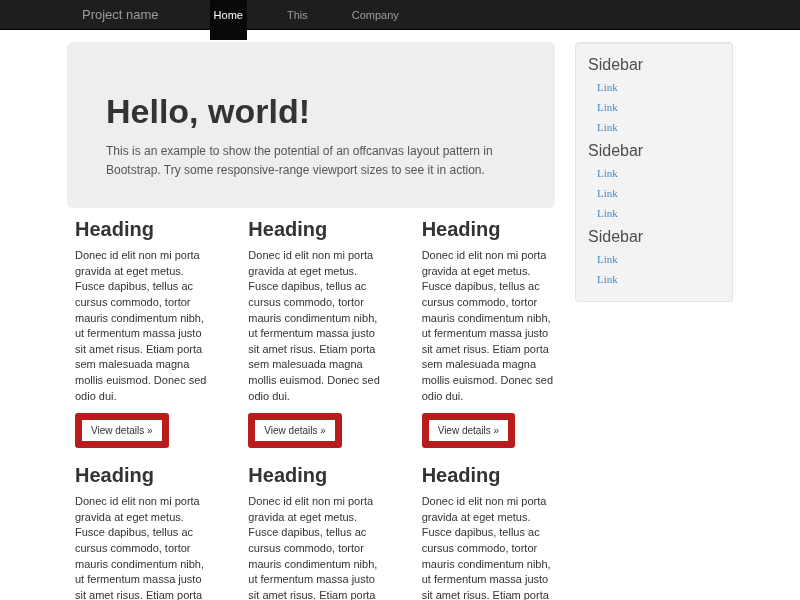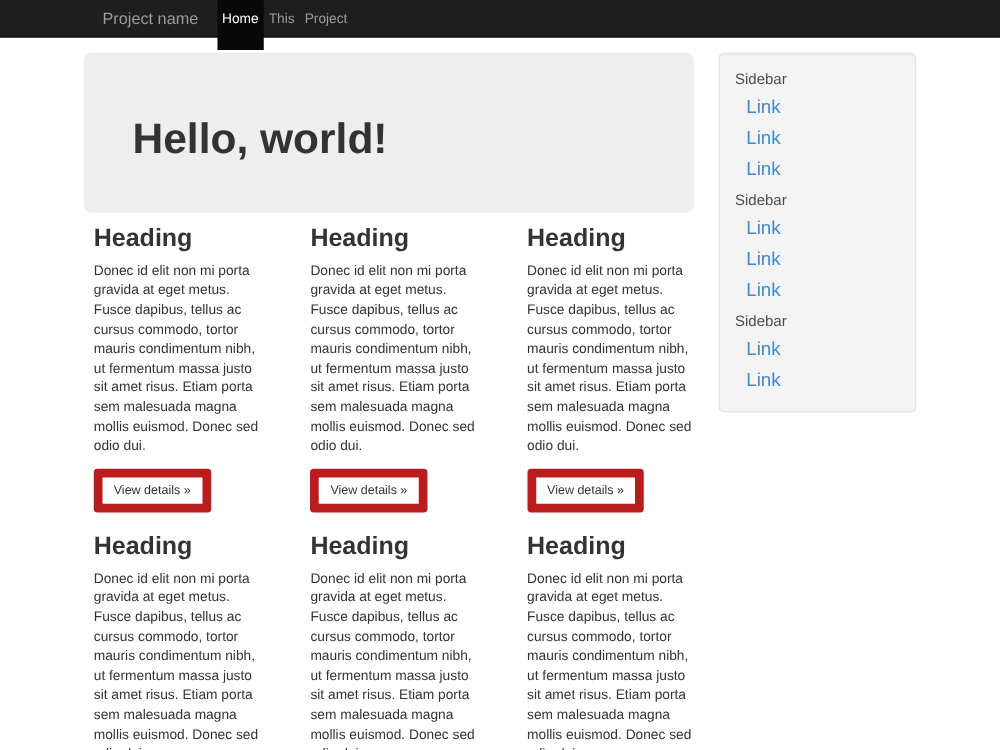--- a/index.html
+++ b/index.html
@@ -26,20 +26,21 @@
     line-height: 30px;
     padding: 0 15px;
     display: block;
   }
   .nav-item {
     color: #9d9d9d;
     font-size: 11px;
     line-height: 30px;
     padding: 0 4px;
     display: block;
+    margin-left: 36px;
   }
   .nav-item.active { background: #080808; color: #ffffff; }
 
   
   .main-row { display: flex; gap: 20px; margin-top: 12px; align-items: flex-start; }
   .content-col { flex: 0 0 488px; width: 488px; }
   .sidebar { flex: 1; }
 
   
   .jumbotron {
@@ -95,58 +96,60 @@
 
   
   .well {
     background: #f3f3f3;
     border: 1px solid #e3e3e3;
     border-radius: 4px;
     padding: 8px 0 12px;
     box-shadow: inset 0 1px 1px rgba(0,0,0,0.05);
   }
   .sidebar-header {
-    font-size: 12px;
+    font-size: 16px;
     color: #4d4d4d;
     padding: 5px 12px 3px;
   }
   .sidebar-link {
     display: block;
-    font-size: 15px;
+    font-size: 11px;
     color: #428bca;
     padding: 4px 12px 4px 21px;
+    font-family: Liberation Serif, serif;
   }
 
   
   .footer {
     margin-top: 20px;
     border-top: 1px solid #e5e5e5;
     padding: 12px 0 40px;
   }
   .footer p { font-size: 10.5px; color: #777777; }
 </style>
 </head>
 <body>
 
 <nav class="navbar">
   <div class="container nav-container">
     <a class="brand">Project name</a>
     <a class="nav-item active">Home</a>
     <a class="nav-item">This</a>
-    <a class="nav-item">Project</a>
+    <a class="nav-item">Company</a>
   </div>
 </nav>
 
 <div class="container">
   <div class="main-row">
 
     <div class="content-col">
 
       <div class="jumbotron">
         <h1>Hello, world!</h1>
+        <p>This is an example to show the potential of an offcanvas layout pattern in Bootstrap. Try some responsive-range viewport sizes to see it in action.</p>
       </div>
 
       <div class="cards-row">
         <div class="card">
           <h2>Heading</h2>
           <p>Donec id elit non mi porta gravida at eget metus. Fusce dapibus, tellus ac cursus commodo, tortor mauris condimentum nibh, ut fermentum massa justo sit amet risus. Etiam porta sem malesuada magna mollis euismod. Donec sed odio dui.</p>
           <a class="btn">View details »</a>
         </div>
         <div class="card">
           <h2>Heading</h2>

